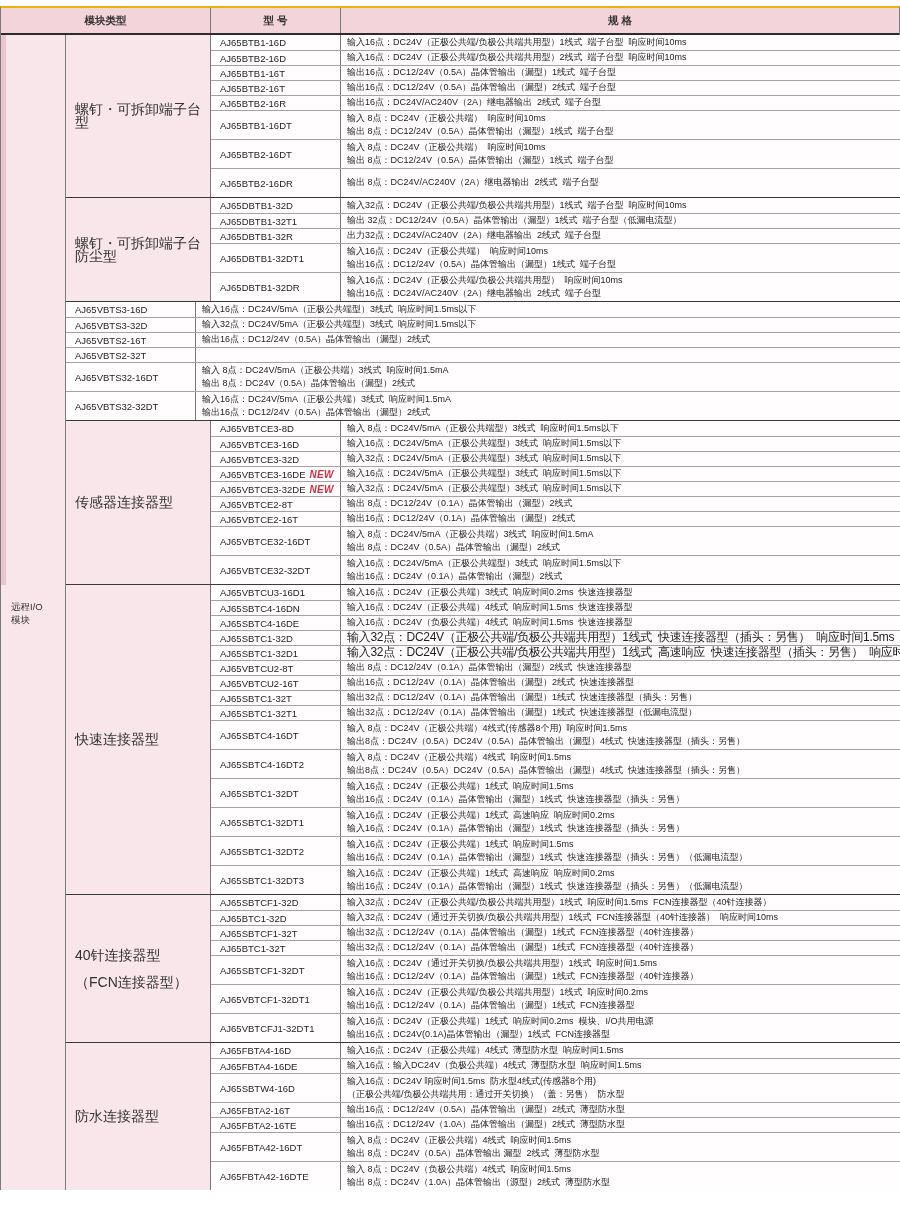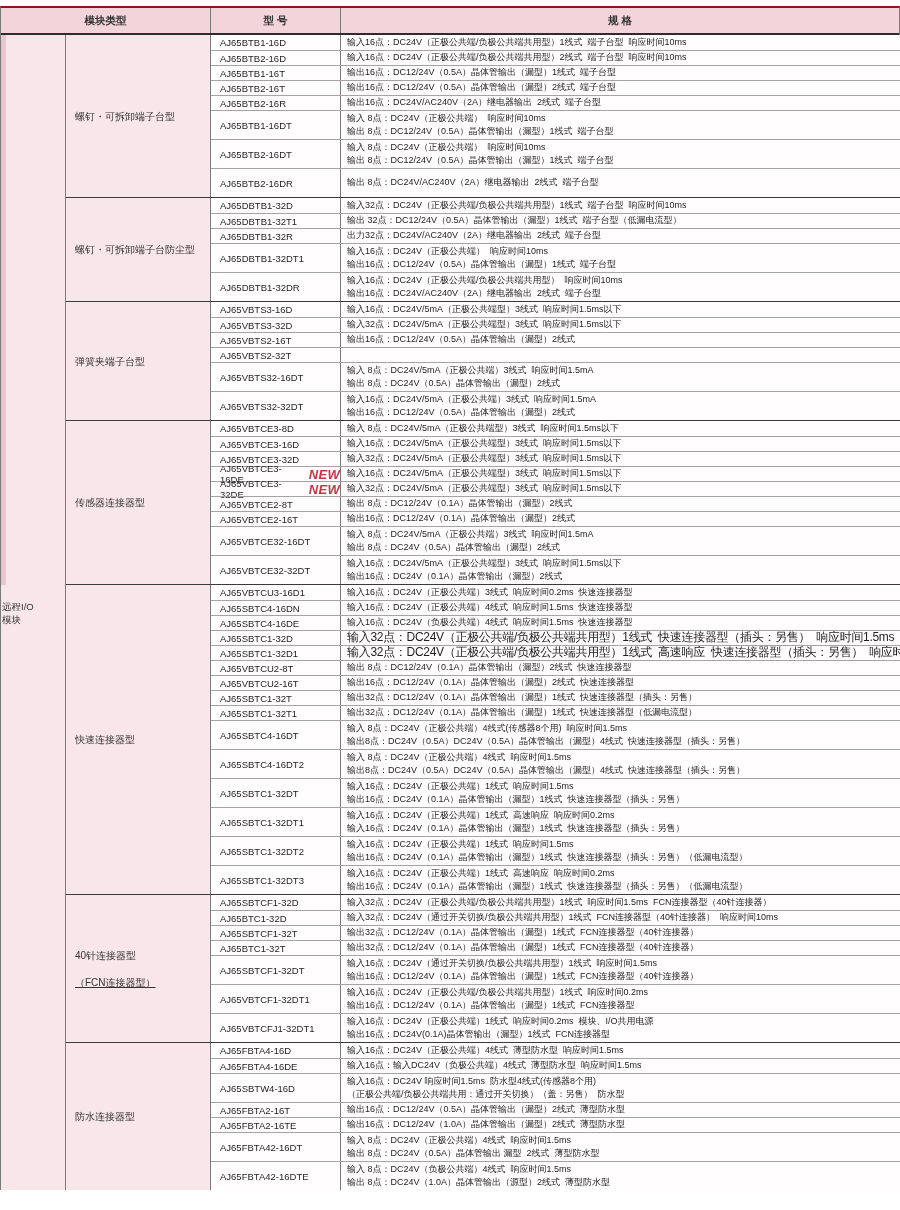--- a/index.html
+++ b/index.html
@@ -1,48 +1,48 @@
 <!DOCTYPE html>
 <html style="--header-bg: #f3d4db; --side-bg: #f8e6ea; --edge-strip: #eac5cf; --cell-bg: #fffdfd; --new-badge: #cc3344;"><head>
 <meta charset="utf-8">
 <style>
   * { margin:0; padding:0; box-sizing:border-box; }
   html,body { background:#fff; }
   body { width:900px; height:1210px; overflow:hidden;
          font-family:"Liberation Sans","DejaVu Sans",sans-serif; color:#222; }
   .page { position:relative; width:900px; height:1210px; overflow:hidden; background:#fff; }
   .table { position:absolute; left:0; top:6px; width:900px;
-           border-top:2px solid #7f1d1d; border-left:1px solid #7a7a7a; border-right:1px solid #7a7a7a; }
+           border-top:2px solid #eab308; border-left:1px solid #7a7a7a; border-right:1px solid #7a7a7a; }
   .header { display:flex; height:27px; background:var(--header-bg,#f3d4db);
             border-bottom:2px solid #2c2c2c; font-size:10.5px; font-weight:bold; color:#333; }
   .header > div { display:flex; align-items:center; justify-content:center; }
   .h-type  { width:210px; border-right:1px solid #7a7a7a; }
   .h-model { width:130px; border-right:1px solid #7a7a7a; }
   .h-spec  { flex:1; }
   .tbody { display:flex; align-items:stretch; }
   .side-col { width:65px; background:var(--side-bg,#f8e6ea); border-right:1px solid #7a7a7a;
               position:relative; display:flex; align-items:center; flex-shrink:0; }
   .side-strip { position:absolute; left:0; top:0; width:5px; height:550px; background:var(--edge-strip,#eac5cf); }
-  .side-label { position:relative; padding-left:1px; font-size:9.5px; line-height:13px; color:#333; }
+  .side-label { position:relative; padding-left:10px; font-size:9.5px; line-height:13px; color:#333; }
   .main { flex:1; display:flex; flex-direction:column; }
   .group { display:flex; }
   .group + .group { border-top:1.5px solid #3a3a3a; }
   .group-label { width:145px; background:var(--side-bg,#f8e6ea); border-right:1px solid #7a7a7a;
                  display:flex; flex-direction:column; justify-content:center;
-                 padding-left:9px; font-size:10px; line-height:13px; color:#333; flex-shrink:0; }
-  .group-label.gapped .group-label-line + .group-label-line { margin-top:14px;text-decoration:underline; }
+                 padding-left:9px; font-size:14px; line-height:13px; color:#333; flex-shrink:0; }
+  .group-label.gapped .group-label-line + .group-label-line { margin-top:14px; }
   .rows { flex:1; display:flex; flex-direction:column; background:var(--cell-bg,#fffdfd); }
   .row { display:flex; }
   .row + .row { border-top:1px solid #a9a2a2; }
   .row.single { height:15px; }
   .row.double { height:29px; }
   .model { width:130px; border-right:1px solid #7a7a7a; display:flex; align-items:center;
            padding-left:9px; font-size:9.5px; color:#1e1e1e; flex-shrink:0; }
   .model .new-badge { margin-left:4px; color:var(--new-badge,#cc3344); font-style:italic;
-                      font-weight:bold; font-size:13px; letter-spacing:0.3px; }
+                      font-weight:bold; font-size:10px; letter-spacing:0.3px; }
   .spec { flex:1; display:flex; flex-direction:column; justify-content:center;
           padding-left:6px; font-size:9px; color:#1e1e1e; overflow:hidden; }
   .spec-line { line-height:13.5px; white-space:pre; }
   .row.condensed .spec-line { font-size:12px; letter-spacing:-0.3px; }
 </style>
 </head>
 <body>
 
 <div class="page">
   <div class="table">
@@ -176,23 +176,20 @@
                   <span class="model-text">AJ65DBTB1-32DR</span>
                 </div>
                 <div class="spec">
                   <div class="spec-line">输入16点：DC24V（正极公共端/负极公共端共用型）  响应时间10ms</div>
                   <div class="spec-line">输出16点：DC24V/AC240V（2A）继电器输出  2线式  端子台型</div>
                 </div>
               </div>
             </div>
           </div>
           <div class="group">
-            <div class="group-label">
-              <div class="group-label-line">弹簧夹端子台型</div>
-            </div>
             <div class="rows">
               <div class="row single">
                 <div class="model">
                   <span class="model-text">AJ65VBTS3-16D</span>
                 </div>
                 <div class="spec">
                   <div class="spec-line">输入16点：DC24V/5mA（正极公共端型）3线式  响应时间1.5ms以下</div>
                 </div>
               </div>
               <div class="row single">

